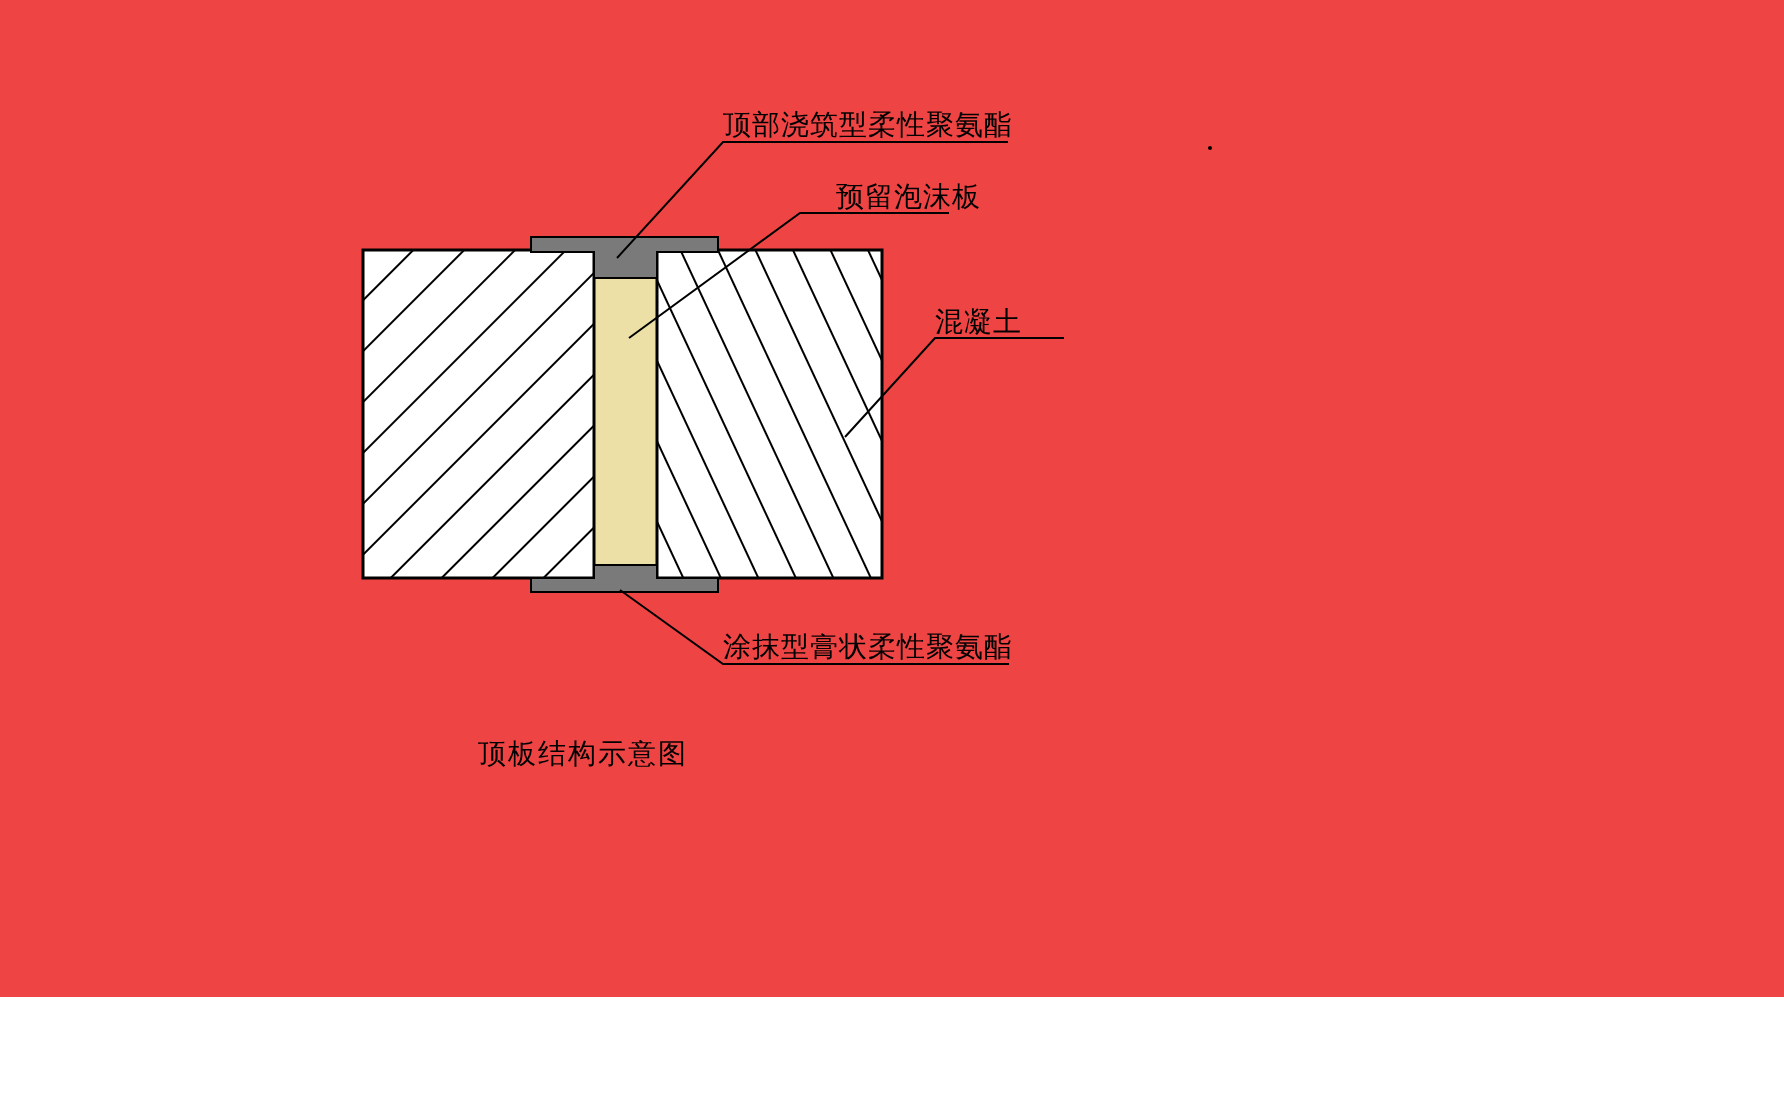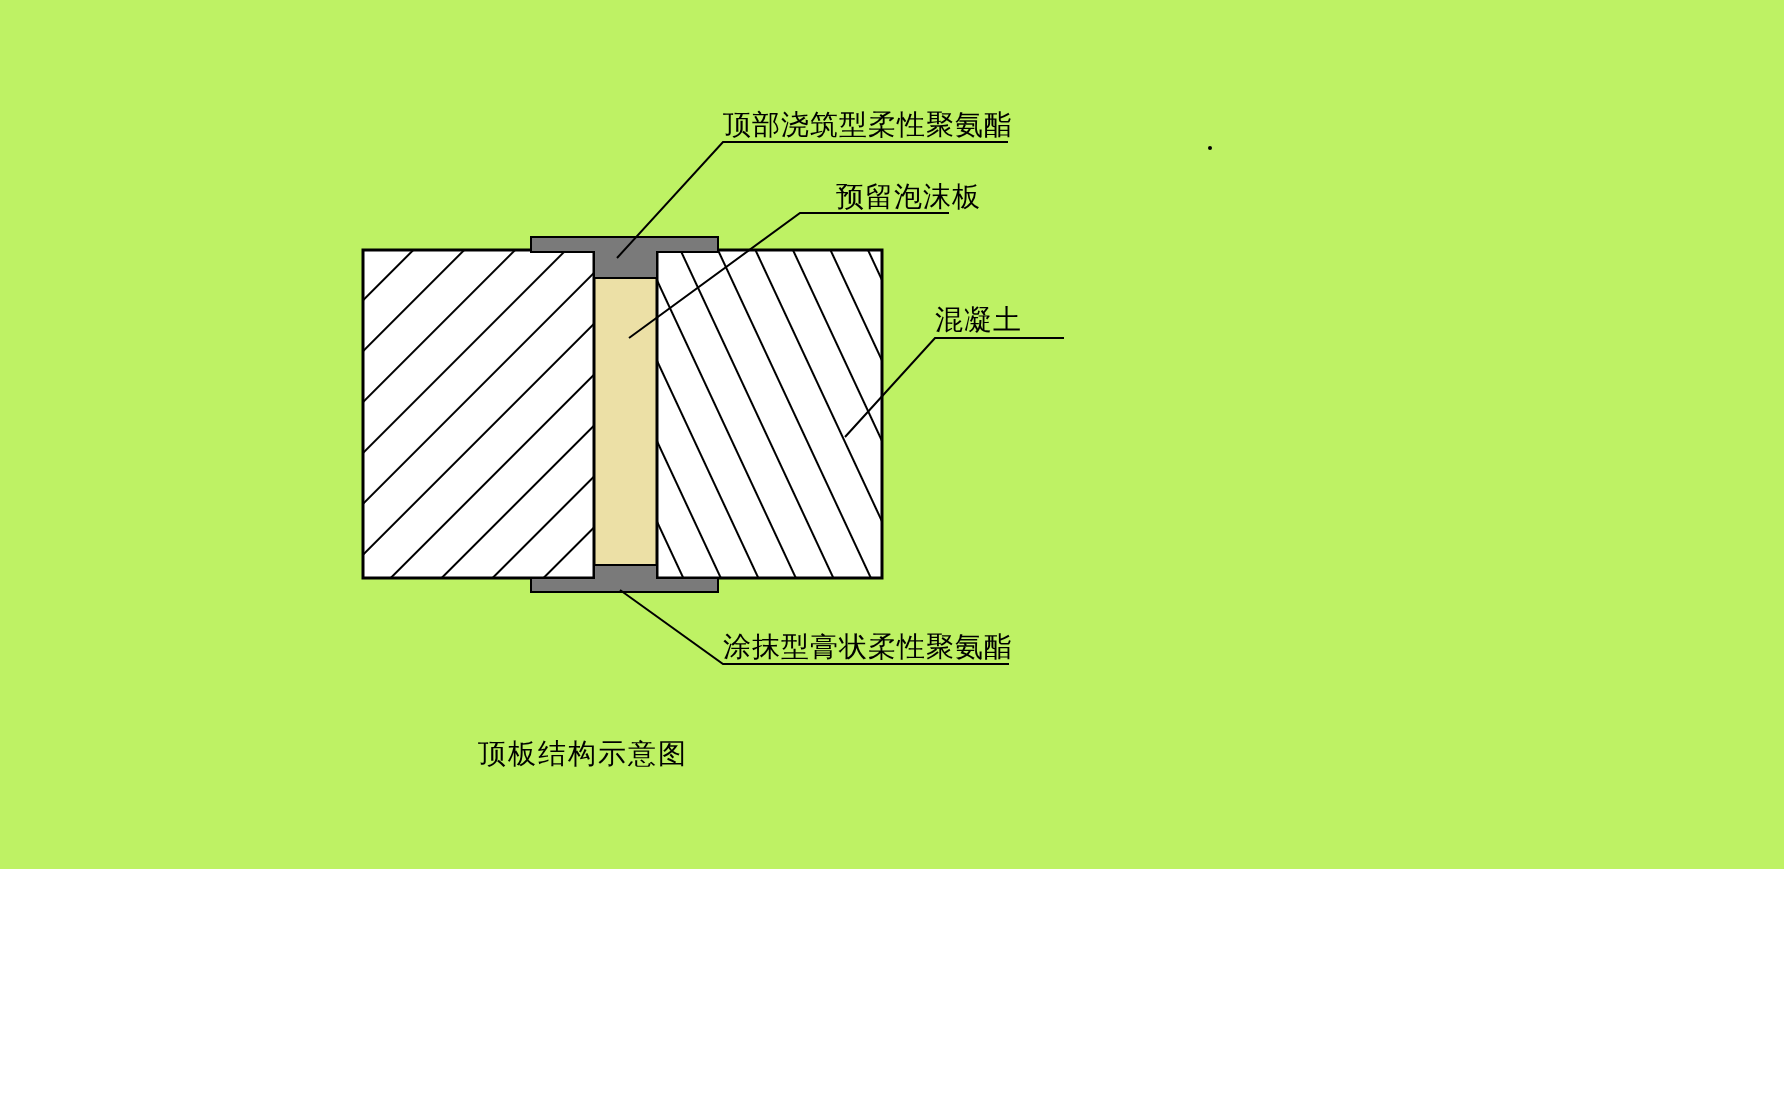--- a/index.html
+++ b/index.html
@@ -4,40 +4,40 @@
 <style>
   html, body {
     margin: 0;
     padding: 0;
     background: #ffffff;
     font-family: "DejaVu Sans", "Liberation Sans", sans-serif;
   }
   .canvas {
     position: relative;
     width: 1784px;
-    height: 869px;
-    background: #bef264;
+    height: 997px;
+    background: #ef4444;
     overflow: hidden;
   }
   .diagram-svg {
     position: absolute;
     left: 0;
     top: 0;
   }
   .callout-label {
     position: absolute;
     color: #000000;
     font-size: 28px;
     line-height: 1.1;
     white-space: nowrap;
     letter-spacing: 1px;
   }
   .label-top-seal    { left: 723px; top: 110px; }
   .label-foam-board  { left: 800px; top: 182px; margin-left: 36px; }
-  .label-concrete    { left: 935px; top: 307px; font-family: Liberation Mono, monospace; }
+  .label-concrete    { left: 935px; top: 307px; }
   .label-bottom-seal { left: 723px; top: 632px; text-align: center; }
   .caption {
     position: absolute;
     left: 478px;
     top: 735px;
     color: #000000;
     font-size: 28px;
     white-space: nowrap;
     letter-spacing: 2px;
   }

